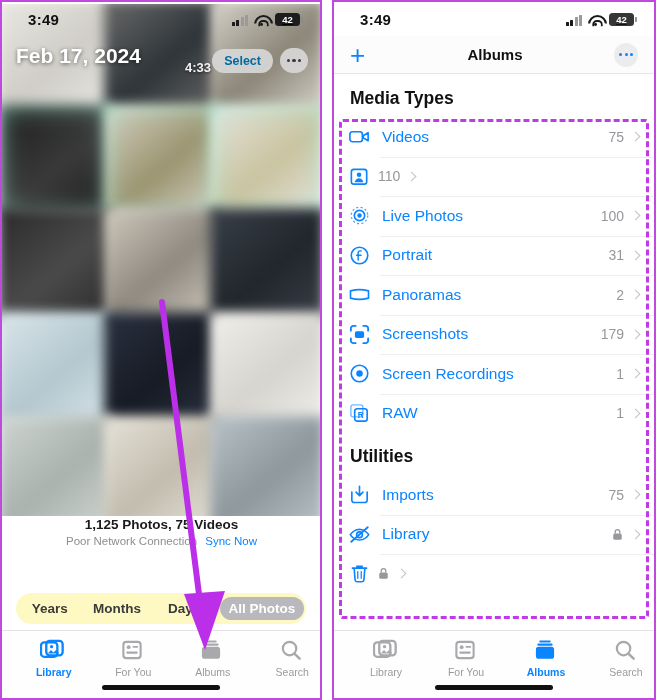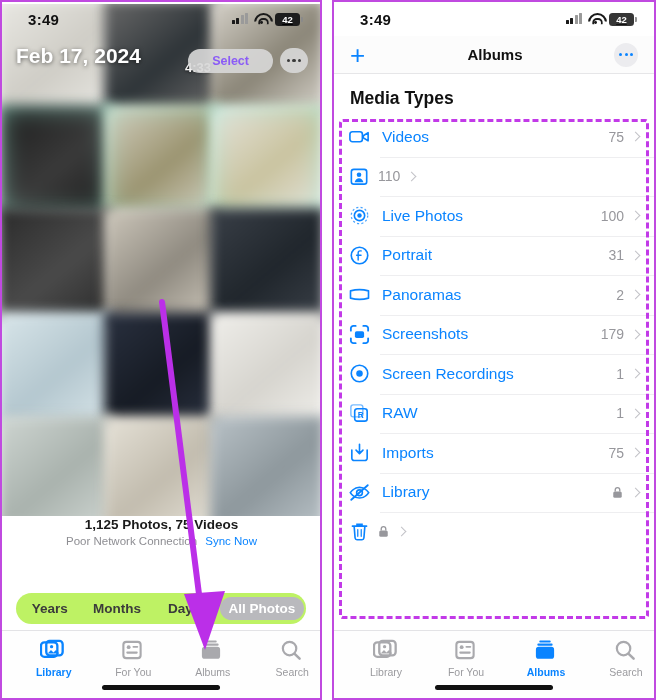--- a/index.html
+++ b/index.html
@@ -23,21 +23,21 @@
   .panel-right { width: 324px; height: 700px; margin-left: 10px; }
 
   
   .statusbar {
     position: relative; height: 34px;
     display: flex; align-items: center; justify-content: space-between;
     padding: 0 20px 0 26px;
     z-index: 6;
   }
   .status-time { font-size: 15px; font-weight: bold; color: #111; letter-spacing: .3px; }
-  .status-right { display: flex; align-items: flex-start; gap: 6px; text-decoration: underline; }
+  .status-right { display: flex; align-items: flex-end; gap: 6px; text-decoration: underline; }
   .sig { display: flex; align-items: flex-end; gap: 1.5px; height: 11px; }
   .sig i { width: 3px; background: #1a1a1a; border-radius: .5px; display: block; }
   .sig i:nth-child(1){height:4px}.sig i:nth-child(2){height:6px}
   .sig i:nth-child(3){height:8.5px;background:#9a9a9a}.sig i:nth-child(4){height:11px;background:#9a9a9a}
   .wifi { width: 15px; height: 11px; position: relative; }
   .wifi::before {
     content:""; position:absolute; left:0; top:0; width:15px; height:15px;
     border:2.4px solid #1a1a1a; border-radius:50%;
     clip-path: polygon(0 0, 100% 0, 100% 48%, 0 48%);
   }
@@ -65,41 +65,41 @@
     font-size: 21px; font-weight: bold; color: #fff;
     text-shadow: 0 1px 4px rgba(0,0,0,.55);
   }
   .vidlen {
     position: absolute; left: 183px; top: 58px; z-index: 7;
     font-size: 13px; font-weight: bold; color: #f2f2f2;
     text-shadow: 0 1px 3px rgba(0,0,0,.6);
   }
   .toppills { position: absolute; right: 12px; top: 46px; z-index: 7; display: flex; gap: 7px; align-items: center; }
   .pill-select {
-    background: rgba(216,216,216,.9); color: #8b5cf6;
+    background: rgba(216,216,216,.9); color: #0369a1;
     font-size: 12.5px; font-weight: bold;
-    padding: 5px 24px; border-radius: 13px;
+    padding: 5px 12px; border-radius: 13px;
   }
   .pill-dots {
     width: 28px; height: 25px; border-radius: 13px;
     background: rgba(216,216,216,.9);
     display: flex; align-items: center; justify-content: center; gap: 2.5px;
   }
   .pill-dots i { width: 3.2px; height: 3.2px; border-radius: 50%; background: #3b3b3b; display:block; }
 
   
   .lib-info { position: absolute; left: 1px; right: 0; top: 515px; text-align: center; background:#fff; z-index: 4; }
   .lib-count { font-size: 13.5px; font-weight: bold; color: #1a1a1a; }
   .lib-sync { font-size: 12px; color: #3b3b3b; margin-top: 6px; }
   .lib-net { font-size: 11.5px; color: #8e8e93; margin-top: 3px; }
   .lib-net b { color: #0a84ff; font-weight: normal; margin-left: 5px; }
 
   .segmented {
     position: absolute; left: 14px; right: 14px; top: 591px; height: 31px;
-    background: #bef264; border-radius: 16px;
+    background: #fef9c3; border-radius: 16px;
     display: flex; align-items: center; z-index: 4;
   }
   .seg { flex: 1; text-align: center; font-size: 13.5px; font-weight: bold; color: #3b3b3b; }
   .seg.active {
     background: #b9b9bd; color: #fff; border-radius: 15px;
     margin: 2px; padding: 4px 0; flex: 1.25;
   }
 
   
   .tabbar {
@@ -407,20 +407,21 @@
             <svg viewBox="0 0 24 24" width="23" height="23">
               <rect x="3" y="3" width="12.5" height="12.5" rx="2.4" fill="none" stroke="#0a84ff" stroke-width="1.5" opacity=".55"></rect>
               <rect x="7" y="7" width="13" height="13" rx="2.6" fill="none" stroke="#0a84ff" stroke-width="1.7"></rect>
               <text x="13.4" y="16.2" font-size="8.6" font-family="Liberation Sans, sans-serif" font-weight="bold" fill="#0a84ff" text-anchor="middle">R</text>
             </svg>
           </span>
           <span class="row-label">RAW</span>
           <span class="row-count">1</span>
           <span class="chev"></span>
         </div>
+        <div class="section-title util">Utilities</div>
         <div class="row">
           <span class="row-ico">
             <svg viewBox="0 0 24 24" width="23" height="23">
               <path d="M4 9.5V18a2.4 2.4 0 002.4 2.4h11.2A2.4 2.4 0 0020 18V9.5" fill="none" stroke="#0a84ff" stroke-width="1.7" stroke-linecap="round"></path>
               <path d="M12 3.4v9.4M8.4 9.6L12 13.2l3.6-3.6" fill="none" stroke="#0a84ff" stroke-width="1.7" stroke-linecap="round" stroke-linejoin="round"></path>
             </svg>
           </span>
           <span class="row-label">Imports</span>
           <span class="row-count">75</span>
           <span class="chev"></span>

